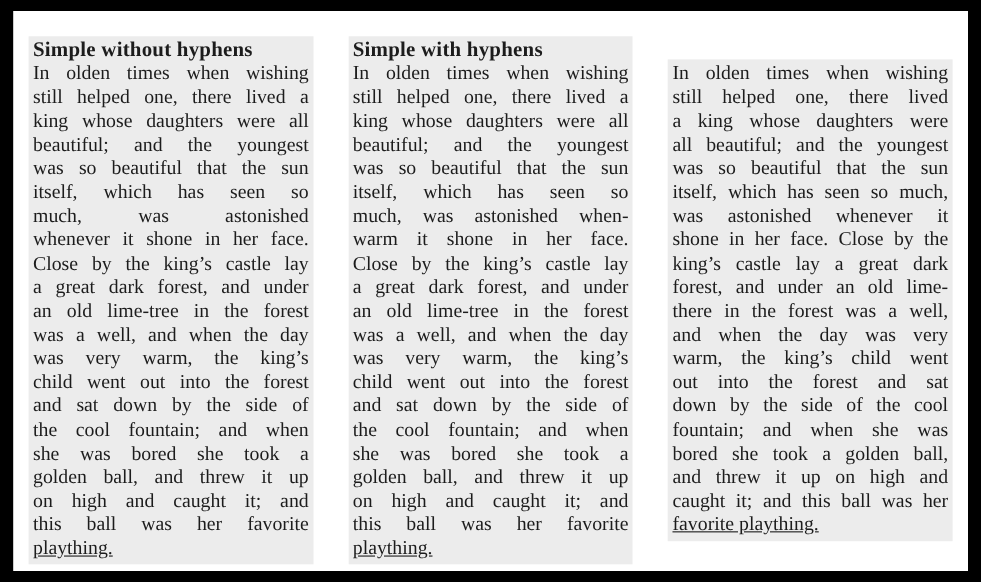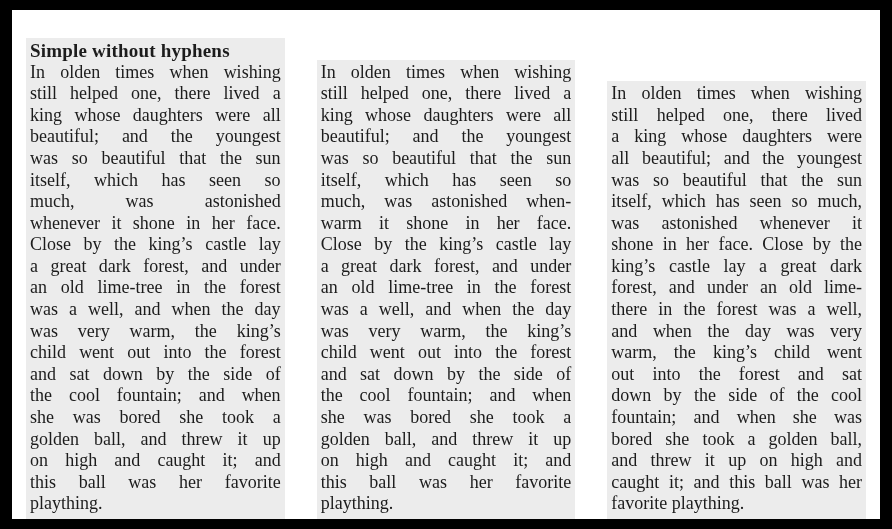--- a/index.html
+++ b/index.html
@@ -11,21 +11,21 @@
   .frame {
     box-sizing: border-box;
     width: 892px; height: 529px;
     background: #ffffff;
     border-style: solid;
     border-color: #000000;
     border-width: 10px 12px 10px 12px;
     padding: 17px 14px 0 14px;
     display: flex;
     gap: 32px;
-    align-items: flex-end;
+    align-items: center;
     color: #1c1c1c;
   }
   .column {
     flex: 1 1 0;
     min-width: 0;
     background: #ececec;
     padding: 2px 4px 4px 4px;
     font-size: 18px;
   }
   .col-title {
@@ -36,20 +36,21 @@
     letter-spacing: 0.2px;
   }
   .line {
     display: flex;
     justify-content: space-between;
     line-height: 21.6px;
     white-space: nowrap;
   }
   .line.last {
     display: block;
+    text-decoration: underline;
   }
 </style>
 </head>
 <body>
 
 <div class="frame">
 
   <section class="column">
     <div class="col-title">Simple without hyphens</div>
     <div class="lines">
@@ -202,20 +203,21 @@
           <span>ball</span>
           <span>was</span>
           <span>her</span>
           <span>favorite</span>
         </div>
         <div class="line last">plaything.</div>
       </div>
   </section>
 
   <section class="column">
+    <div class="col-title">Simple with hyphens</div>
     <div class="lines">
         <div class="line">
           <span>In</span>
           <span>olden</span>
           <span>times</span>
           <span>when</span>
           <span>wishing</span>
         </div>
         <div class="line">
           <span>still</span>

